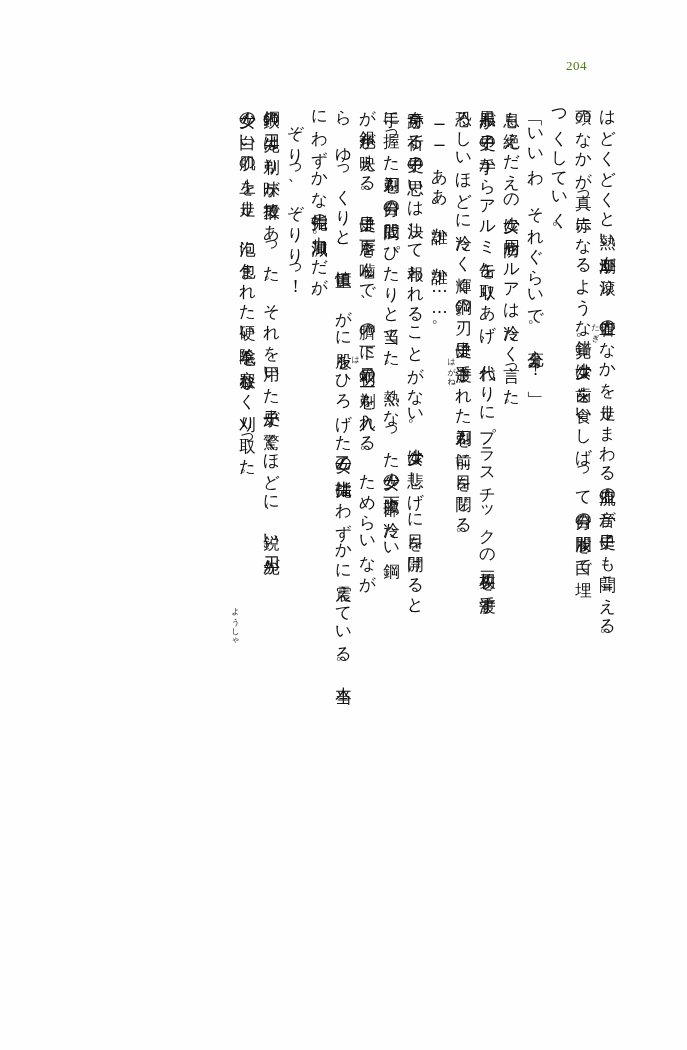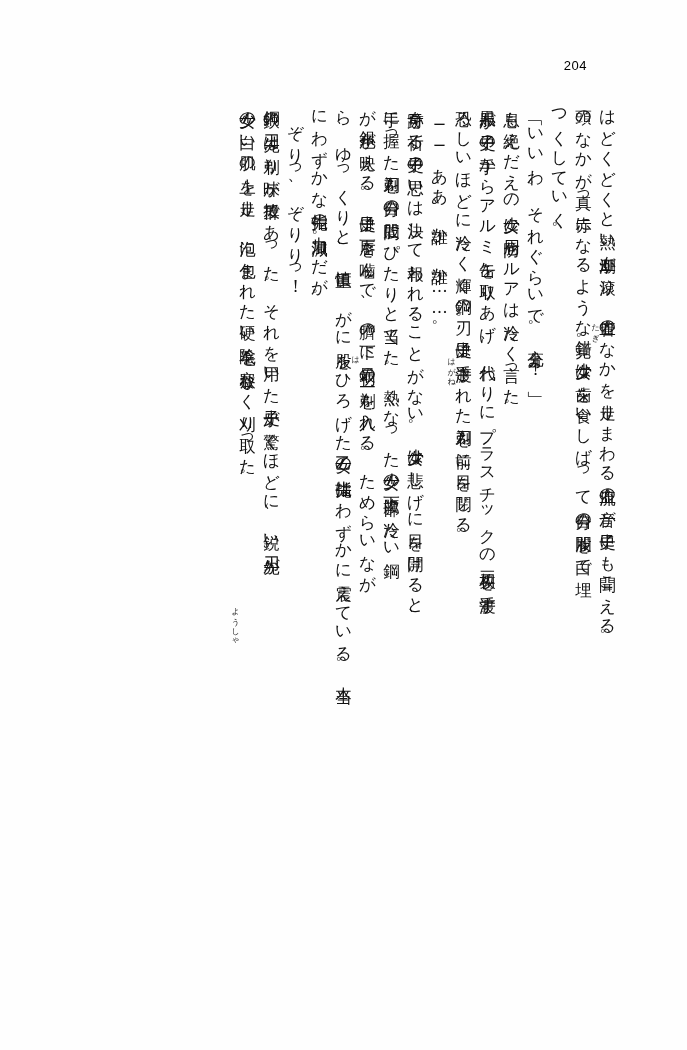--- a/index.html
+++ b/index.html
@@ -17,23 +17,23 @@
     position: relative;
     width: 687px;
     height: 1050px;
     background: #fefefe;
   }
   
   #page-number {
     position: absolute;
     top: 58px;
     right: 100px;
-    font-family: Liberation Sans, sans-serif;
+    font-family: Liberation Serif, serif;
     font-size: 13px;
-    color: #000000;
+    color: #4d7c0f;
     letter-spacing: 0.5px;
   }
   
   #body-text {
     position: absolute;
     top: 98px;
     right: 72px;
     height: 860px;
     width: 540px;
     display: flex;

